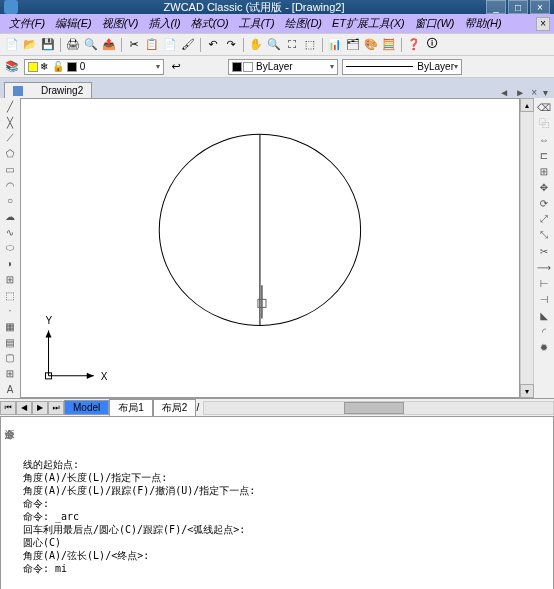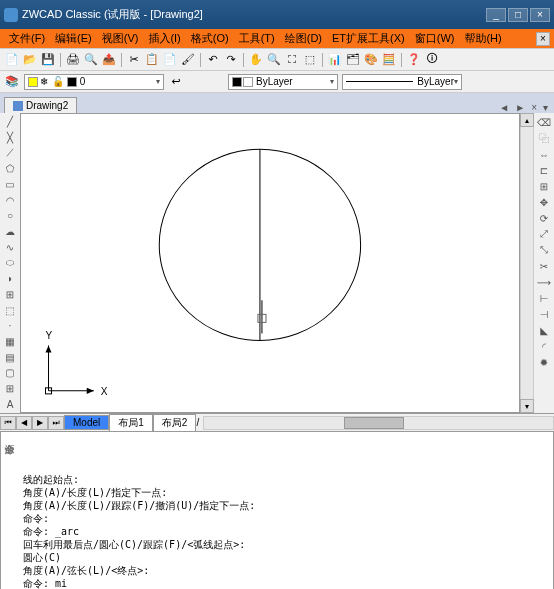--- a/index.html
+++ b/index.html
@@ -1,32 +1,32 @@
 <!DOCTYPE html>
 <html><head>
 <meta charset="utf-8">
 <style>
   * { box-sizing: border-box; margin: 0; padding: 0; }
   body { font-family: "Microsoft YaHei", SimSun, Arial, sans-serif; font-size: 11px; background: #e8e8e8; width: 554px; height: 589px; overflow: hidden; }
-  .titlebar { background: linear-gradient(#2a5a8a, #1a4a7a); height: 29px; color: #fff; display: flex; align-items: center; padding: 0 4px; }
+  .titlebar { background: linear-gradient(#2a5a8a, #1a4a7a); height: 14px; color: #fff; display: flex; align-items: center; padding: 0 4px; text-align: center; }
   .titlebar .app-icon { width: 14px; height: 14px; background: #4a90d0; margin-right: 4px; border-radius: 3px; }
   .titlebar .title { flex: 1; font-size: 11px; }
   .titlebar .win-btns { display: flex; gap: 2px; }
   .titlebar .win-btn { width: 20px; height: 14px; background: rgba(255,255,255,0.2); color: #fff; font-size: 10px; display: flex; align-items: center; justify-content: center; border: 1px solid rgba(255,255,255,0.3); cursor: pointer; }
-  .menubar { background: #f97316; height: 20px; display: flex; align-items: center; padding: 0 4px; border-bottom: 1px solid #ccc; font-size: 11px; }
+  .menubar { background: #c4b5fd; height: 20px; display: flex; align-items: center; padding: 0 4px; border-bottom: 1px solid #ccc; font-size: 11px; font-style: italic; }
   .menubar .menu-item { padding: 2px 5px; cursor: pointer; }
   .menubar .help-btn { margin-left: auto; width: 14px; height: 14px; background: #e0e0e0; border: 1px solid #aaa; font-size: 10px; display: flex; align-items: center; justify-content: center; cursor: pointer; }
   .toolbar { background: #f0f0f0; height: 22px; display: flex; align-items: center; padding: 0 4px; border-bottom: 1px solid #ccc; gap: 2px; }
   .tb-btn { width: 16px; height: 16px; display: inline-flex; align-items: center; justify-content: center; cursor: pointer; font-size: 11px; }
   .tb-sep { width: 1px; height: 14px; background: #aaa; margin: 0 2px; }
   .propbar { background: #f0f0f0; height: 22px; display: flex; align-items: center; padding: 0 4px; border-bottom: 1px solid #ccc; gap: 4px; }
   .prop-dd { height: 16px; border: 1px solid #999; background: #fff; display: flex; align-items: center; padding: 0 3px; font-size: 10px; cursor: pointer; }
   .prop-dd .dd-arrow { margin-left: auto; font-size: 8px; color: #555; }
   .doc-tabs { background: #d0d8e8; height: 20px; display: flex; align-items: end; padding: 0 4px; }
-  .doc-tab { background: #f0f0f0; border: 1px solid #999; border-bottom: none; padding: 2px 8px; font-size: 10px; display: flex; align-items: center; gap: 3px; cursor: pointer; }
+  .doc-tab { background: #f0f0f0; border: 1px solid #999; border-bottom: none; padding: 2px 8px; font-size: 10px; display: flex; align-items: center; gap: 18px; cursor: pointer; }
   .doc-tab .doc-icon { width: 10px; height: 10px; background: #5a8ad0; }
   .doc-ctrls { margin-left: auto; display: flex; gap: 2px; font-size: 10px; color: #555; }
   .doc-ctrls span { cursor: pointer; padding: 0 2px; }
   .workspace { display: flex; height: 300px; background: #f0f0f0; }
   .side-toolbar { width: 20px; background: #f0f0f0; display: flex; flex-direction: column; align-items: center; padding: 2px 0; gap: 2px; }
   .side-toolbar-r { width: 20px; background: #f0f0f0; display: flex; flex-direction: column; align-items: center; padding: 2px 0; gap: 2px; }
   .stb-btn { width: 14px; height: 14px; cursor: pointer; font-size: 10px; display: flex; align-items: center; justify-content: center; color: #555; }
   .canvas-wrap { flex: 1; background: #fff; position: relative; border: 1px solid #999; overflow: hidden; }
   .canvas-wrap svg { display: block; }
   .scroll-wrap { width: 14px; background: #f0f0f0; display: flex; flex-direction: column; }

